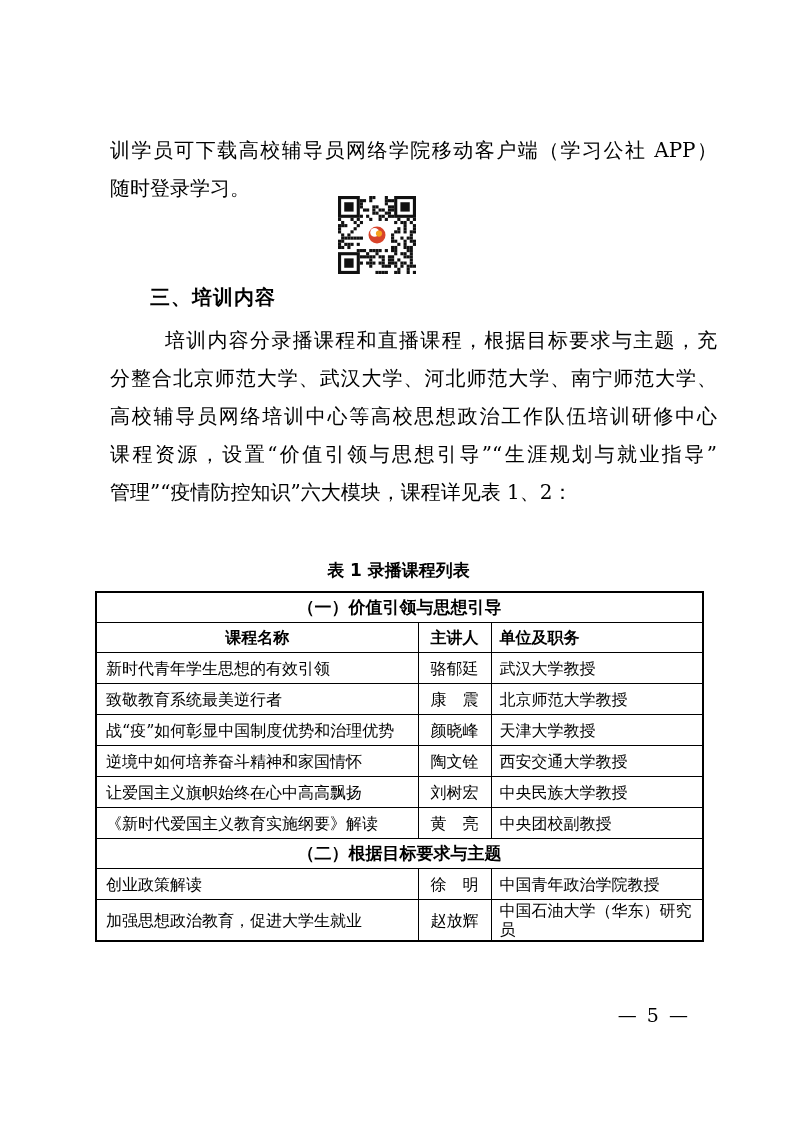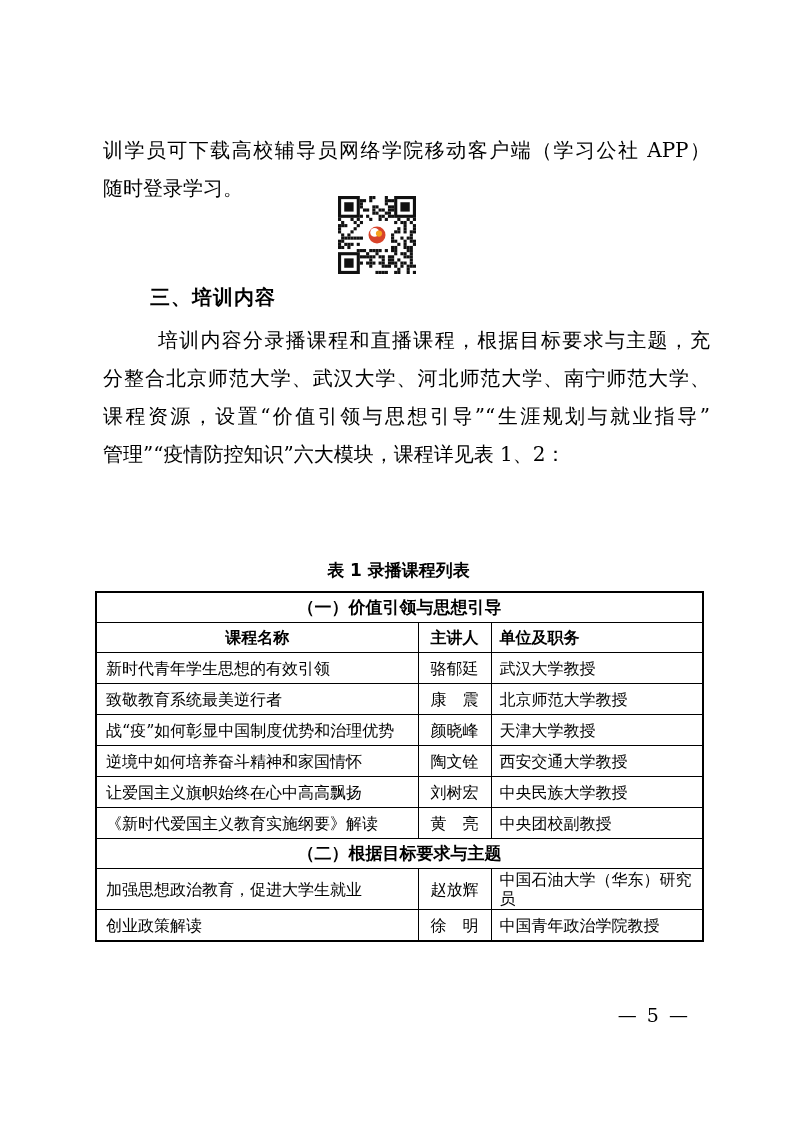--- a/index.html
+++ b/index.html
@@ -5,21 +5,21 @@
   html,body{margin:0;padding:0;background:#ffffff;}
   .page{
     position:relative;
     width:793px;height:1122px;
     background:#fff;
     color:#000;
     font-family:"DejaVu Serif", serif;
     overflow:hidden;
   }
   
-  .textblock{position:absolute;left:103px;width:607px;}
+  .textblock{position:absolute;left:110px;width:607px;}
   .line{
     height:38px;line-height:38px;font-size:20px;
     text-align:justify;text-align-last:justify;
     white-space:normal;overflow:visible;
   }
   .line.flush{text-align-last:left;}
   .line.indent{padding-left:55px;}
   .top-para{top:131px;}
   .intro-para{top:321px;}
   
@@ -268,20 +268,21 @@
         <circle cx="39" cy="39" r="8.5" fill="#d8432a"></circle>
         <circle cx="36.6" cy="36.4" r="4.4" fill="#ffffff"></circle>
         <circle cx="41" cy="37.6" r="3.1" fill="#f6a21c"></circle>
       </svg></div>
 
   <div class="heading">三、培训内容</div>
 
   <div class="textblock intro-para">
     <div class="line indent">培训内容分录播课程和直播课程，根据目标要求与主题，充</div>
     <div class="line">分整合北京师范大学、武汉大学、河北师范大学、南宁师范大学、</div>
+    <div class="line">高校辅导员网络培训中心等高校思想政治工作队伍培训研修中心</div>
     <div class="line">课程资源，设置“价值引领与思想引导”“生涯规划与就业指导”</div>
     <div class="line flush">管理”“疫情防控知识”六大模块，课程详见表 1、2：</div>
   </div>
 
   <div class="table-title">表 1 录播课程列表</div>
 
   <table class="course-table">
     <colgroup>
       <col style="width:322px">
         <col style="width:73px">
@@ -322,28 +323,28 @@
         <td class="c3d">中央民族大学教授</td>
       </tr>
       <tr class="datarow">
         <td class="c1d">《新时代爱国主义教育实施纲要》解读</td>
         <td class="c2d">黄　亮</td>
         <td class="c3d">中央团校副教授</td>
       </tr>
       <tr class="secrow">
         <td colspan="3">（二）根据目标要求与主题</td>
       </tr>
+      <tr class="datarow">
+        <td class="c1d">创业政策解读</td>
+        <td class="c2d">徐　明</td>
+        <td class="c3d">中国青年政治学院教授</td>
+      </tr>
       <tr class="datarow tall">
         <td class="c1d">加强思想政治教育，促进大学生就业</td>
         <td class="c2d">赵放辉</td>
         <td class="c3d">中国石油大学（华东）研究员</td>
       </tr>
-      <tr class="datarow">
-        <td class="c1d">创业政策解读</td>
-        <td class="c2d">徐　明</td>
-        <td class="c3d">中国青年政治学院教授</td>
-      </tr>
     </tbody>
   </table>
 
   <div class="page-num">— 5 —</div>
 
 </div>
 
 </body></html>

